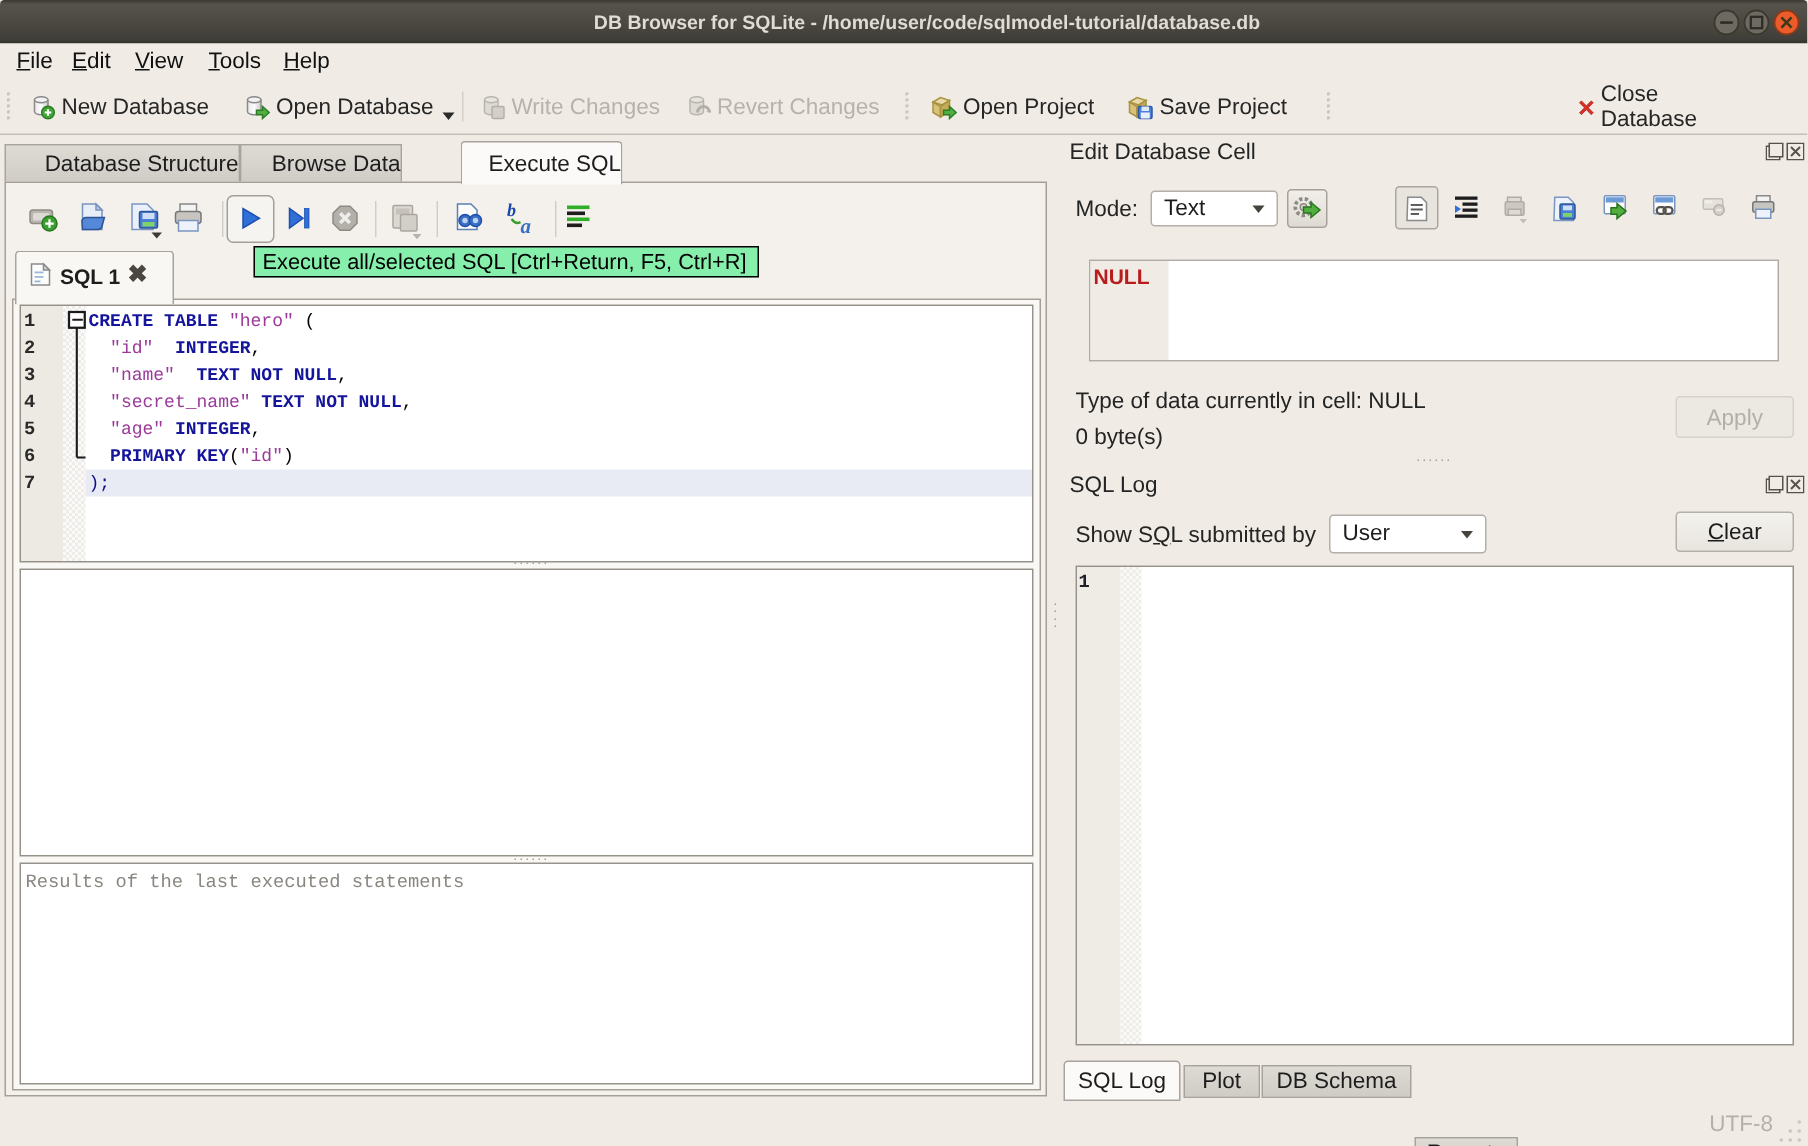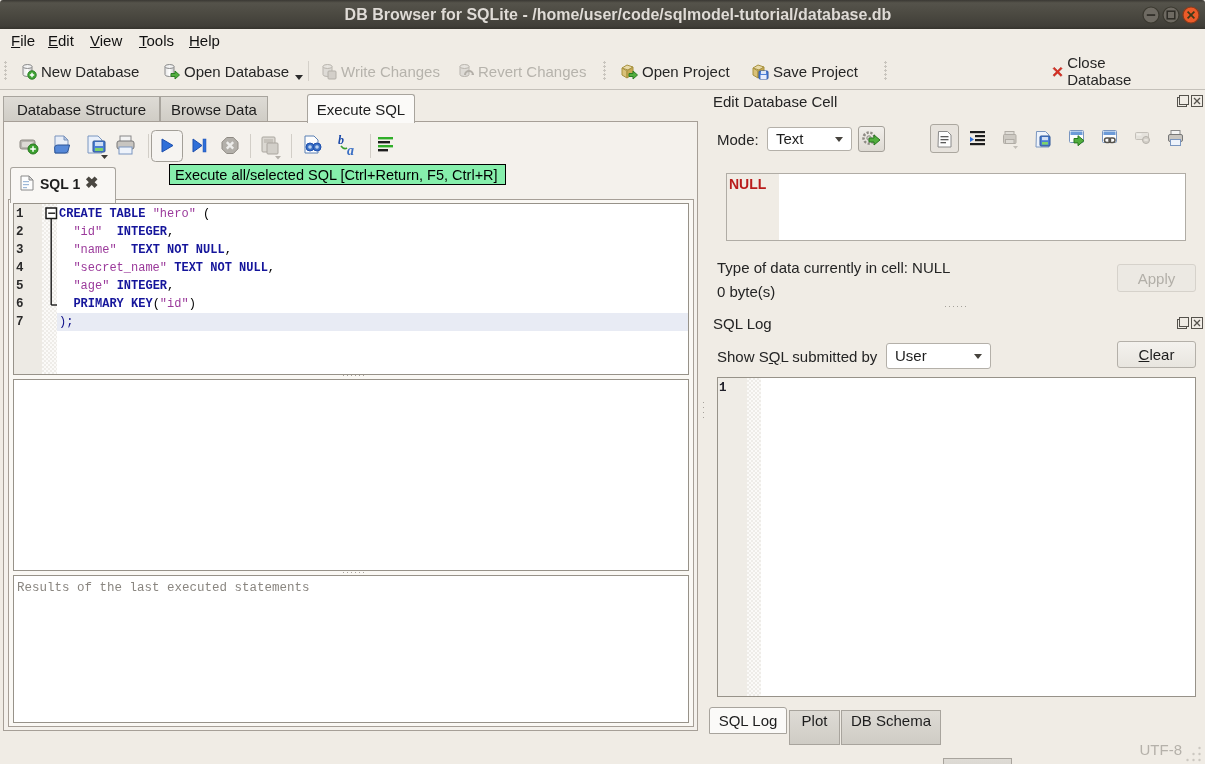--- a/index.html
+++ b/index.html
@@ -5,41 +5,41 @@
 * { margin:0; padding:0; box-sizing:border-box; }
 html,body { width:1205px; height:764px; overflow:hidden; }
 body { font-family:"Liberation Sans", sans-serif; background:#f0ece5; position:relative; }
 .abs { position:absolute; }
 
 
 #titlebar { position:absolute; left:0; top:0; width:1205px; height:29px;
   background:linear-gradient(to bottom,#3a3833 0%,#55534b 10%,#4b4941 50%,#403e38 90%,#34322c 100%);
   border-radius:3px 3px 0 0; }
 #title-text { position:absolute; left:0; top:0; width:1205px; height:28px; line-height:29px;
-  text-align:center; color:#dfdbd6; font-size:16px; font-weight:bold; text-indent:31px; }
+  text-align:center; color:#dfdbd6; font-size:13px; font-weight:bold; text-indent:31px; }
 .winbtn { position:absolute; top:6px; width:18px; height:18px; border-radius:50%; }
 .winbtn svg { position:absolute; left:0; top:0; }
 
 
 #menubar { position:absolute; left:0; top:29px; width:1205px; height:24px; background:#f0ece5; }
 #menubar span { position:absolute; top:3px; font-size:15px; color:#111; }
 #menubar u { text-decoration:underline; }
 
 
 #toolbar { position:absolute; left:0; top:53px; width:1046px; height:36px; background:#f0ece5; }
 #toolbar:after { content:""; position:absolute; left:0; bottom:-1px; width:1205px; height:1px; background:#c4c0b9; }
 .tbitem { position:absolute; top:0; height:36px; display:flex; align-items:center; font-size:15px; color:#262626; }
 .tbitem svg { margin-right:4px; }
 .tbitem.dis { color:#b6b3ac; }
 .grip { position:absolute; top:8px; width:4px; height:20px;
   background-image:radial-gradient(circle at 1.5px 1.5px,#c8c4bd 1px, transparent 1.2px);
   background-size:4px 4px; }
 
 
-.tab { position:absolute; font-size:15px; color:#1d1d1d; text-align:center;
+.tab { position:absolute; font-size:15px; color:#1d1d1d; text-align:right;
   border:1px solid #a8a49d; }
 .tab.inactive { top:96px; height:27px; line-height:26px;
   background:linear-gradient(to bottom,#dedbd5,#cfccc5); }
 .tab.active { top:94px; height:29px; line-height:30px; background:#fbfaf8; border-bottom:none;
   border-radius:3px 3px 0 0; z-index:2; }
 
 
 .whitebox { position:absolute; background:#fff; border:1px solid #979289; }
 .splitdots { position:absolute; color:#9a968f; font-size:9px; letter-spacing:1px; }
 
@@ -66,21 +66,21 @@
   border-left:4px solid transparent; border-right:4px solid transparent; border-top:5px solid #46433d; }
 .btn { position:absolute; border-radius:3px; text-align:center; font-size:13px; }
 #applybtn { left:1117px; top:264px; width:79px; height:28px; background:#ece9e3; border:1px solid #d6d2cb;
   color:#b2afa8; line-height:27px; font-size:15px; }
 #clearbtn { left:1117px; top:341px; width:79px; height:27px; background:linear-gradient(to bottom,#f4f2ee,#e8e5df);
   border:1px solid #b4b0a9; color:#1d1d1d; line-height:25px; font-size:15px; }
 
 
 .btab { position:absolute; font-size:15px; color:#1d1d1d; text-align:center; border:1px solid #a8a49d; }
 .btab.on { top:707px; height:27px; line-height:26px; background:#fbfaf8; border-radius:3px 3px 0 0; }
-.btab.off { top:710px; height:35px; line-height:20px; background:linear-gradient(to bottom,#dedbd5,#cfccc5); }
+.btab.off { top:710px; height:22px; line-height:20px; background:linear-gradient(to bottom,#dedbd5,#cfccc5); }
 
 #utf8 { position:absolute; right:23px; top:741px; font-size:15px; color:#b5b1aa; }
 </style>
 </head>
 <body>
 
 <div id="titlebar"></div>
 <div id="title-text">DB Browser for SQLite - /home/user/code/sqlmodel-tutorial/database.db</div>
 <div class="winbtn" style="left:1142px;">
 <svg width="18" height="18">

